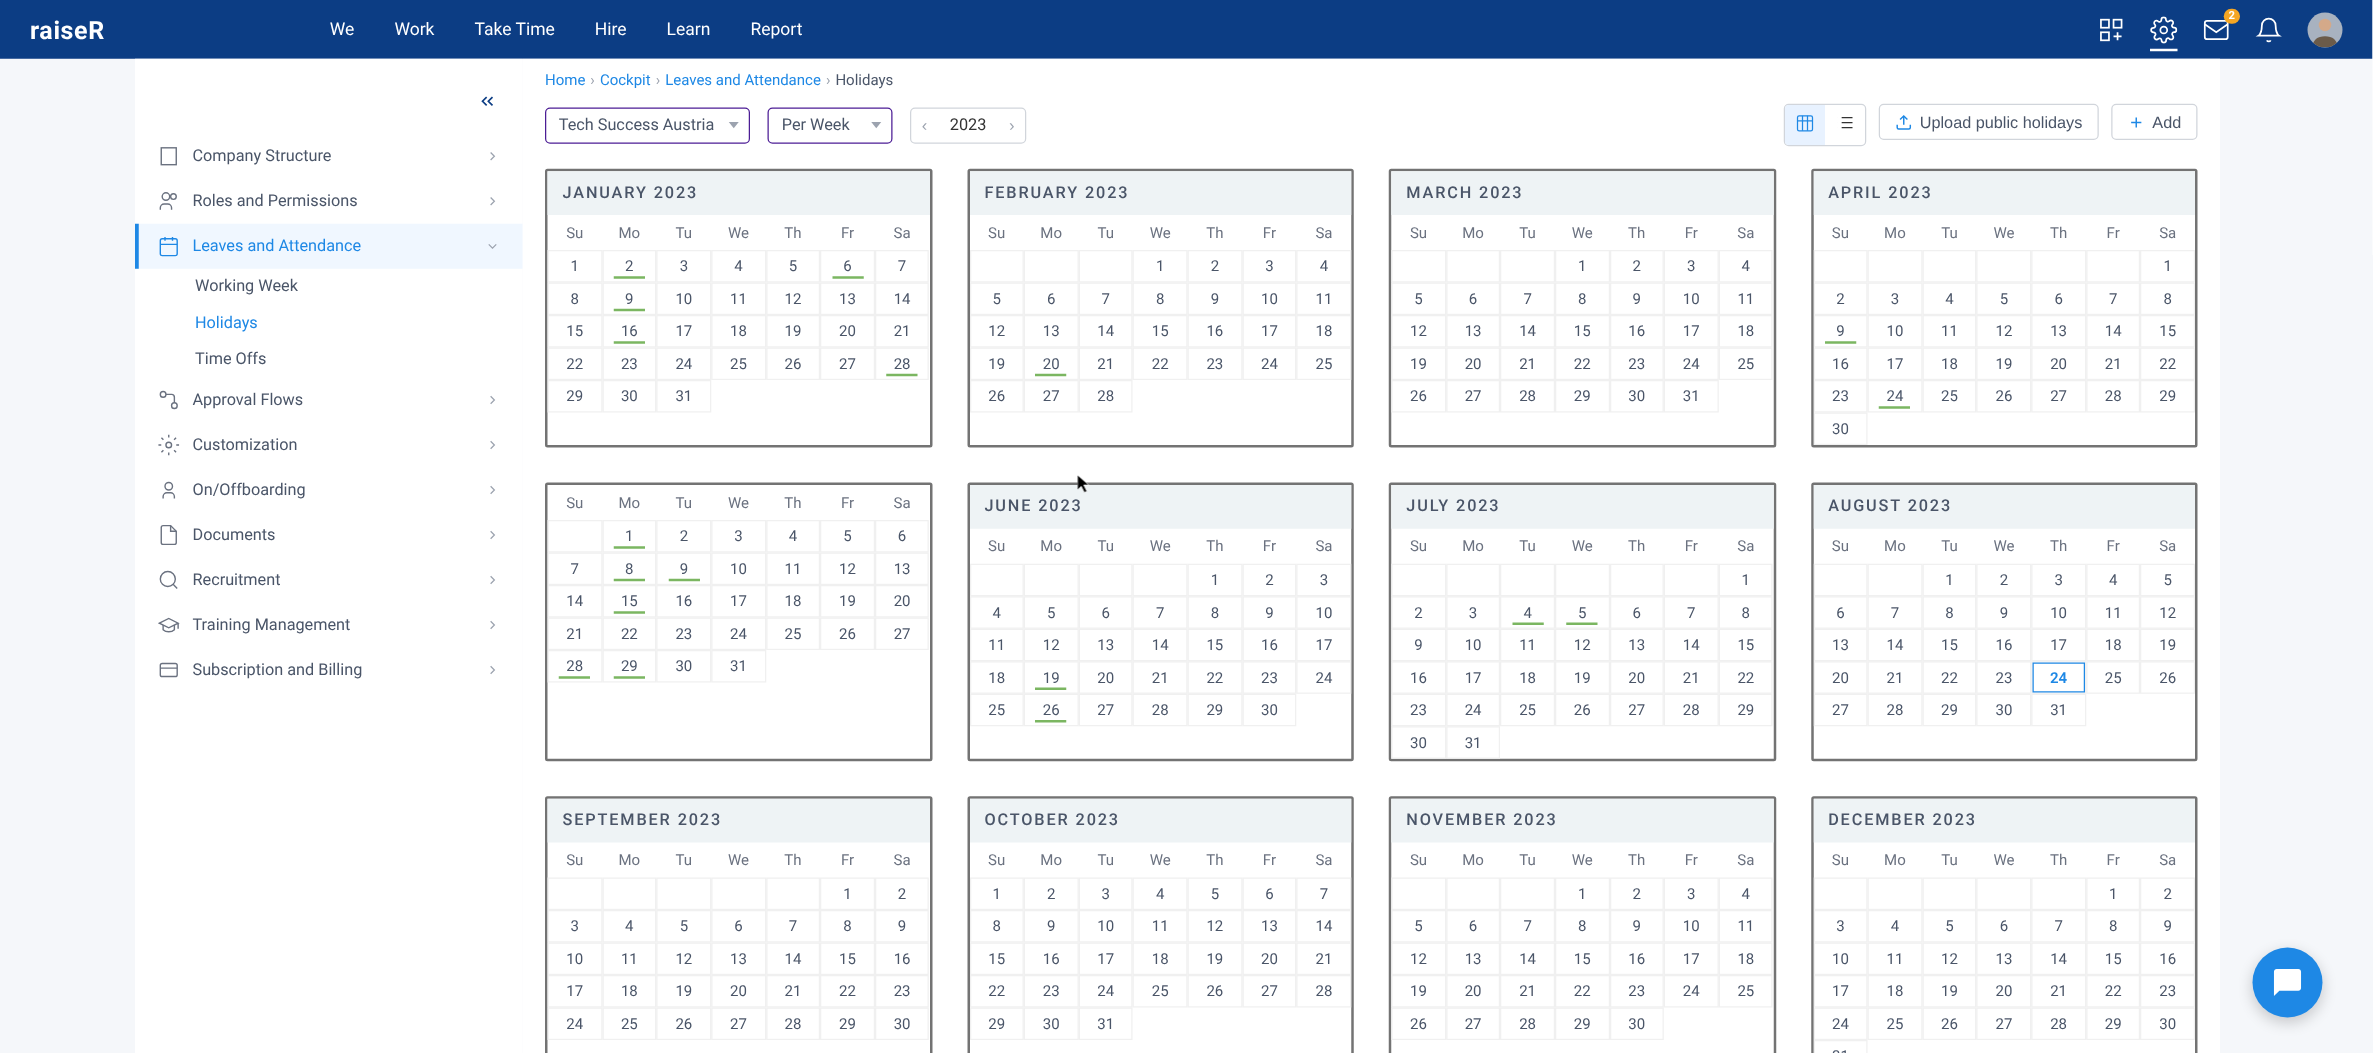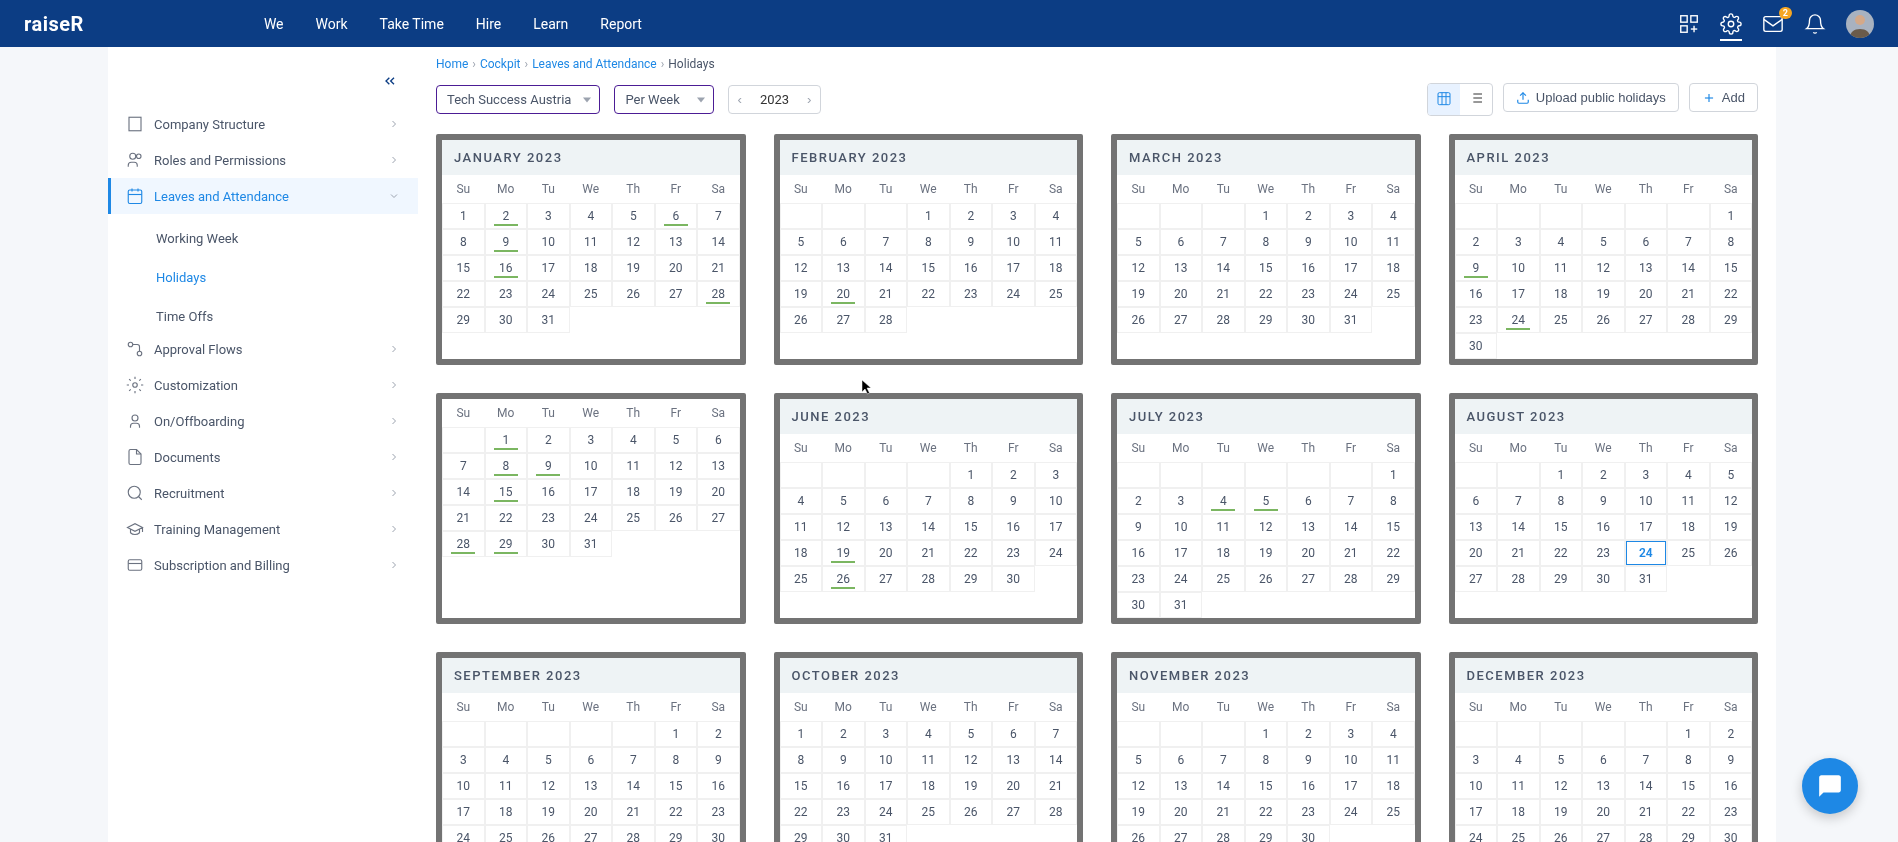--- a/index.html
+++ b/index.html
@@ -19,21 +19,21 @@
 .sidebar{width:310px;background:#fff;min-height:calc(100vh - 47px);padding-top:20px;margin-left:108px;margin-right:0}
 .collapse{text-align:right;padding:6px 20px;color:#0c3d84;cursor:pointer}
 .collapse svg{width:16px;height:16px;stroke:#0c3d84;stroke-width:2;fill:none}
 .menu{margin-top:8px}
 .menu-item{display:flex;align-items:center;padding:9px 18px;color:#4a5568;cursor:pointer;position:relative}
 .menu-item .mi-icon{width:18px;height:18px;margin-right:10px;stroke:#6b7280;fill:none;stroke-width:1.5}
 .menu-item .chev{margin-left:auto;width:12px;height:12px;stroke:#9ca3af;fill:none;stroke-width:2}
 .menu-item.active{background:#f0f7ff;border-left:3px solid #1e88e5;color:#1e88e5;padding-left:15px}
 .menu-item.active .mi-icon{stroke:#1e88e5}
 .sub{padding-left:48px}
-.sub .menu-item{padding:17px 18px 7px 0;font-size:13px}
+.sub .menu-item{padding:7px 18px 7px 0;font-size:13px}
 .sub .menu-item.sel{color:#1e88e5}
 .main{flex:1;padding:10px 18px;background:#fff;margin-right:122px;min-height:calc(100vh - 47px)}
 .crumbs{font-size:12px;color:#1e88e5;margin-bottom:12px}
 .crumbs span{cursor:pointer}
 .crumbs .sep{color:#9ca3af;margin:0 4px}
 .crumbs .cur{color:#4a5568}
 .toolbar{display:flex;align-items:center;gap:14px;margin-bottom:18px}
 .sel-box{border:1px solid #4c1d95;border-radius:4px;padding:6px 28px 6px 10px;font-size:13px;color:#4a5568;cursor:pointer;position:relative;background:#fff;min-width:100px}
 .sel-box::after{content:"";position:absolute;right:8px;top:50%;transform:translateY(-50%);border-left:4px solid transparent;border-right:4px solid transparent;border-top:5px solid #9ca3af}
 .year-nav{display:flex;align-items:center;border:1px solid #d1d5db;border-radius:4px}
@@ -43,21 +43,21 @@
 .view-tog{display:flex;border:1px solid #d1d5db;border-radius:4px;overflow:hidden}
 .view-tog div{padding:6px 8px;cursor:pointer}
 .view-tog div.on{background:#e8f2ff;color:#1e88e5}
 .view-tog svg{width:16px;height:16px;stroke:currentColor;fill:none;stroke-width:1.5}
 .btn{border:1px solid #d1d5db;border-radius:4px;padding:6px 12px;font-size:13px;cursor:pointer;background:#fff;color:#4a5568;display:flex;align-items:center;gap:6px}
 .btn svg{width:14px;height:14px}
 .btn.upl svg{stroke:#1e88e5;fill:none;stroke-width:2}
 .btn.add{color:#4a5568}
 .btn.add svg{stroke:#1e88e5;stroke-width:2}
 .cal-grid{display:grid;grid-template-columns:repeat(4,1fr);gap:28px}
-.month{border:6px solid #737373;border-radius:2px}
+.month{border:2px solid #737373;border-radius:2px}
 .month-h{background:#eef3f5;padding:10px 12px;font-size:13px;letter-spacing:1.5px;color:#4a5568;font-weight:500}
 .wk{display:grid;grid-template-columns:repeat(7,1fr)}
 .wk .dn{text-align:center;padding:7px 0;font-size:12px;color:#6b7280}
 .days{display:grid;grid-template-columns:repeat(7,1fr)}
 .day{text-align:center;padding:5px 0;font-size:12px;color:#4a5568;border:1px solid #f0f0f0;min-height:26px;position:relative;cursor:pointer}
 .day.empty{color:transparent}
 .day.hl::after{content:"";position:absolute;bottom:2px;left:20%;right:20%;height:2px;background:#7bb661}
 .day.today{outline:1px solid #1e88e5;outline-offset:-2px;color:#1e88e5;font-weight:600}
 .chat-fab{position:fixed;right:40px;bottom:28px;width:56px;height:56px;border-radius:50%;background:#1e88e5;display:flex;align-items:center;justify-content:center;cursor:pointer;box-shadow:0 4px 12px rgba(0,0,0,.2)}
 .chat-fab svg{width:26px;height:26px;fill:#fff}

